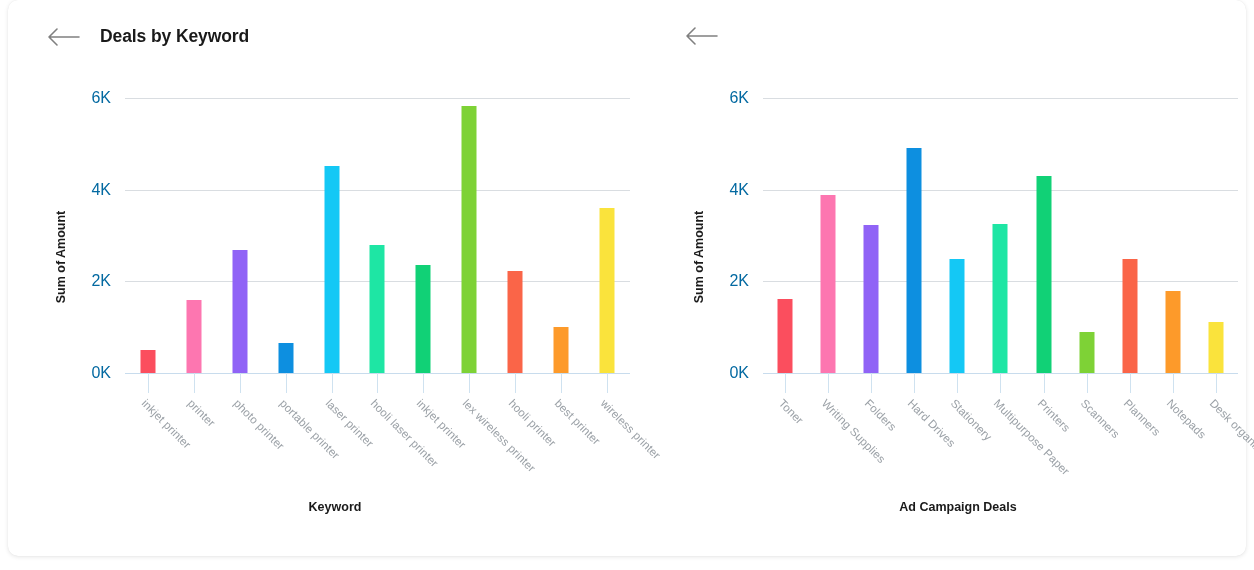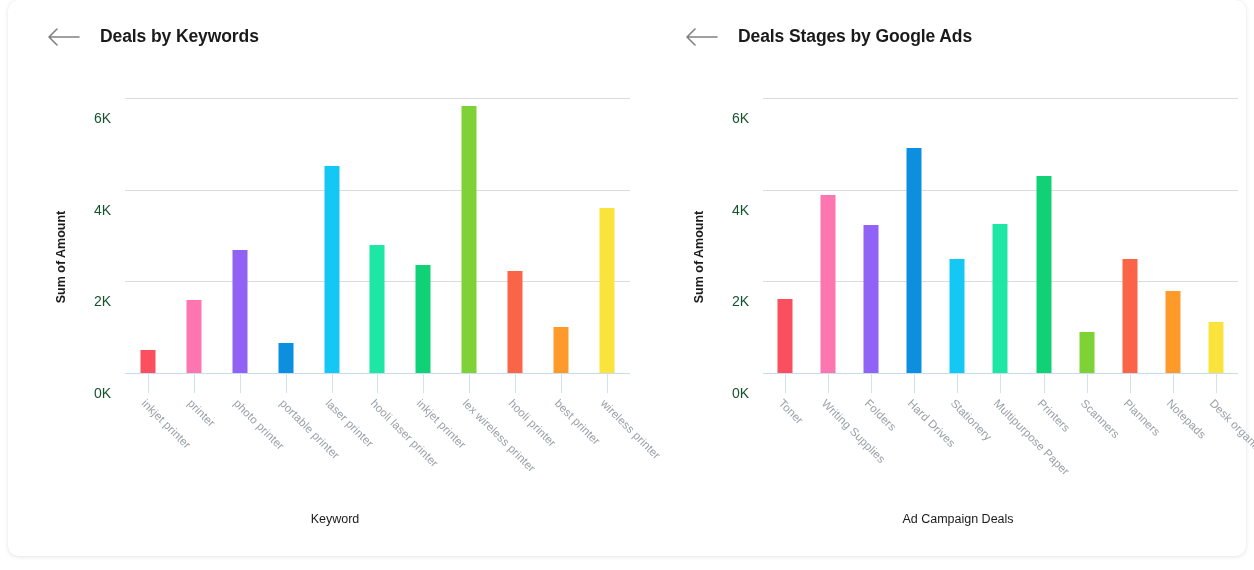--- a/index.html
+++ b/index.html
@@ -75,24 +75,24 @@
     color: #1a1a1a;
     transform: rotate(-90deg);
     transform-origin: center center;
     margin-left: -47px;
     white-space: nowrap;
   }
   .x-axis-title {
     position: absolute;
     left: 0;
     width: 100%;
-    top: 432px;
+    top: 420px;
     text-align: center;
     font-size: 12.5px;
-    font-weight: normal;
+    font-weight: bold;
     color: #1a1a1a;
   }
   .plot {
     position: absolute;
     left: 95px;
     top: 18px;
     right: 10px;
     height: 275px;
   }
   .gridline {
@@ -106,24 +106,23 @@
     position: absolute;
     left: 0;
     right: 0;
     height: 1px;
     background: #c8dced;
   }
   .y-tick {
     position: absolute;
     right: calc(100% + 14px);
     transform: translateY(-50%);
-    font-size: 14px;
-    color: #14532d;
+    font-size: 16px;
+    color: #0369a1;
     white-space: nowrap;
-    margin-top: 20px;
   }
   .bar-slot {
     position: absolute;
     bottom: 0;
     top: 0;
   }
   .bar {
     position: absolute;
     bottom: 0;
     left: 50%;
@@ -157,21 +156,21 @@
 <div id="page">
   <div class="card">
 
     <div class="panel panel-left">
       <div class="panel-header">
         <span class="back-arrow">
           <svg width="34" height="20" viewBox="0 0 34 20" fill="none">
             <path d="M33 10 H3 M11 2 L3 10 L11 18" stroke="#808080" stroke-width="1.6" stroke-linecap="round" stroke-linejoin="round"></path>
           </svg>
         </span>
-        <span class="panel-title">Deals by Keywords</span>
+        <span class="panel-title">Deals by Keyword</span>
       </div>
 
       <div class="plot-wrap">
         <div class="y-axis-title">Sum of Amount</div>
         <div class="plot" id="plot-0">
             <div class="axis-line" style="top: 275px;"></div>
             <div class="y-tick" style="top: 275px;">0K</div>
             <div class="gridline" style="top: 183.333px;"></div>
             <div class="y-tick" style="top: 183.333px;">2K</div>
             <div class="gridline" style="top: 91.6667px;"></div>
@@ -238,21 +237,20 @@
       </div>
     </div>
 
     <div class="panel panel-right">
       <div class="panel-header">
         <span class="back-arrow">
           <svg width="34" height="20" viewBox="0 0 34 20" fill="none">
             <path d="M33 10 H3 M11 2 L3 10 L11 18" stroke="#808080" stroke-width="1.6" stroke-linecap="round" stroke-linejoin="round"></path>
           </svg>
         </span>
-        <span class="panel-title">Deals Stages by Google Ads</span>
       </div>
 
       <div class="plot-wrap">
         <div class="y-axis-title">Sum of Amount</div>
         <div class="plot" id="plot-1">
             <div class="axis-line" style="top: 275px;"></div>
             <div class="y-tick" style="top: 275px;">0K</div>
             <div class="gridline" style="top: 183.333px;"></div>
             <div class="y-tick" style="top: 183.333px;">2K</div>
             <div class="gridline" style="top: 91.6667px;"></div>

